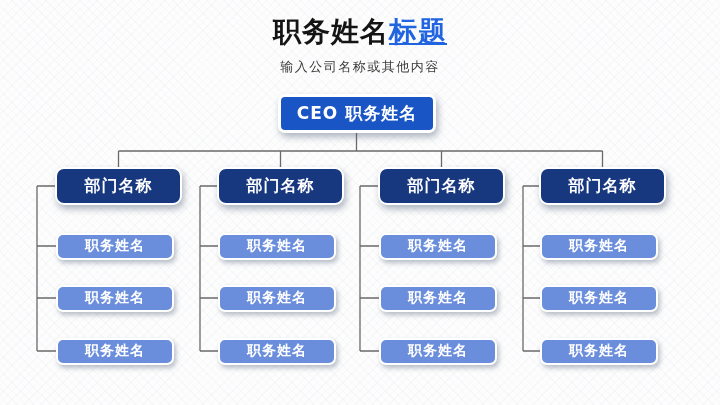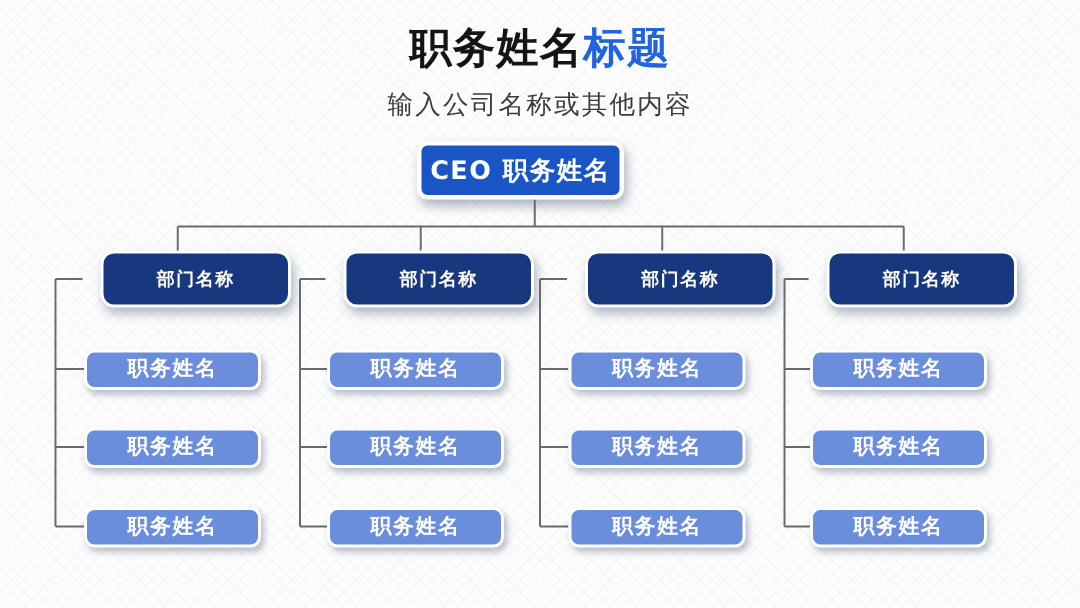--- a/index.html
+++ b/index.html
@@ -12,43 +12,42 @@
     background-color:#fdfdfd;
     background-image:
       repeating-linear-gradient(45deg, rgba(70,90,130,0.03) 0 1px, transparent 1px 6px),
       repeating-linear-gradient(-45deg, rgba(70,90,130,0.03) 0 1px, transparent 1px 6px);
   }
   .title{
     position:absolute;top:14px;left:0;right:0;margin:0;
     text-align:center;font-size:28px;font-weight:bold;color:#141414;
     letter-spacing:1px;line-height:1.3;
   }
-  .title .hl{color:#2064E0;}
+  .title .hl{color:#2064E0;text-decoration:underline;}
   .subtitle{
     position:absolute;top:58px;left:0;right:0;
-    text-align:center;font-size:17px;color:#3a3a3a;letter-spacing:1.5px;
+    text-align:center;font-size:13px;color:#3a3a3a;letter-spacing:1.5px;
   }
   svg.connectors{position:absolute;left:0;top:0;width:720px;height:405px;}
   .node{
     position:absolute;display:flex;align-items:center;justify-content:center;
     color:#ffffff;font-weight:bold;box-sizing:border-box;text-align:center;
     letter-spacing:1px;white-space:nowrap;
   }
   .ceo{
-    left:278px;top:94px;width:138px;height:39px;
+    left:278px;top:94px;width:158px;height:39px;
     background:#1A55C5;border:3px solid #ffffff;border-radius:7px;
     font-size:17px;
     box-shadow:2px 4px 7px rgba(80,95,120,0.45);
   }
   .dept{
     top:167px;width:127px;height:38px;
     background:#17387E;border:2.5px solid #ffffff;border-radius:9px;
-    font-size:12px;
+    font-size:16px;
     box-shadow:2px 4px 7px rgba(80,95,120,0.45);
-    margin-left:12px;
   }
   .member{
     width:118px;height:27px;
     background:#6B8EDC;border:2px solid #ffffff;border-radius:7px;
     font-size:14px;
     box-shadow:2px 3px 5px rgba(80,95,120,0.4);
     text-align:right;
   }
 </style>
 </head>

